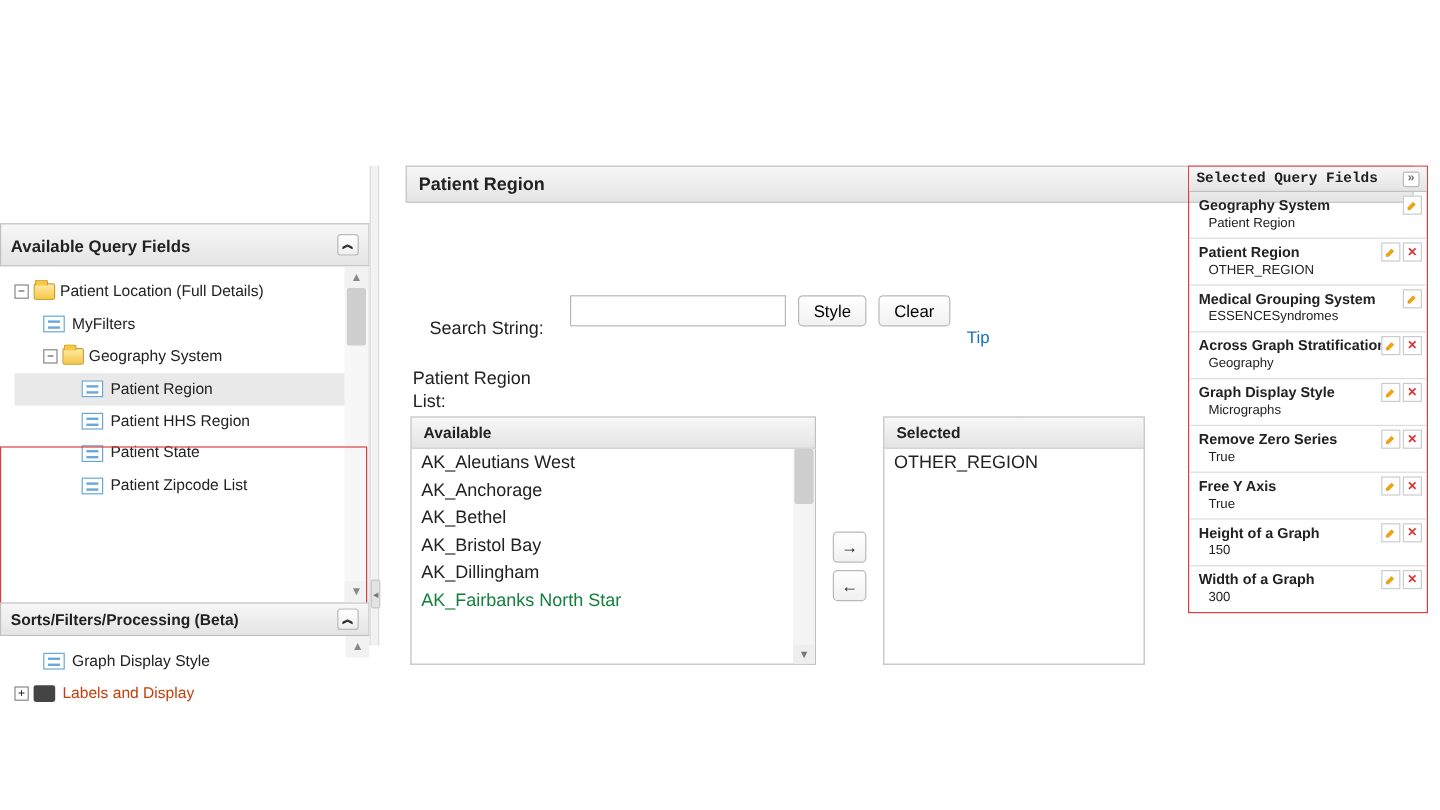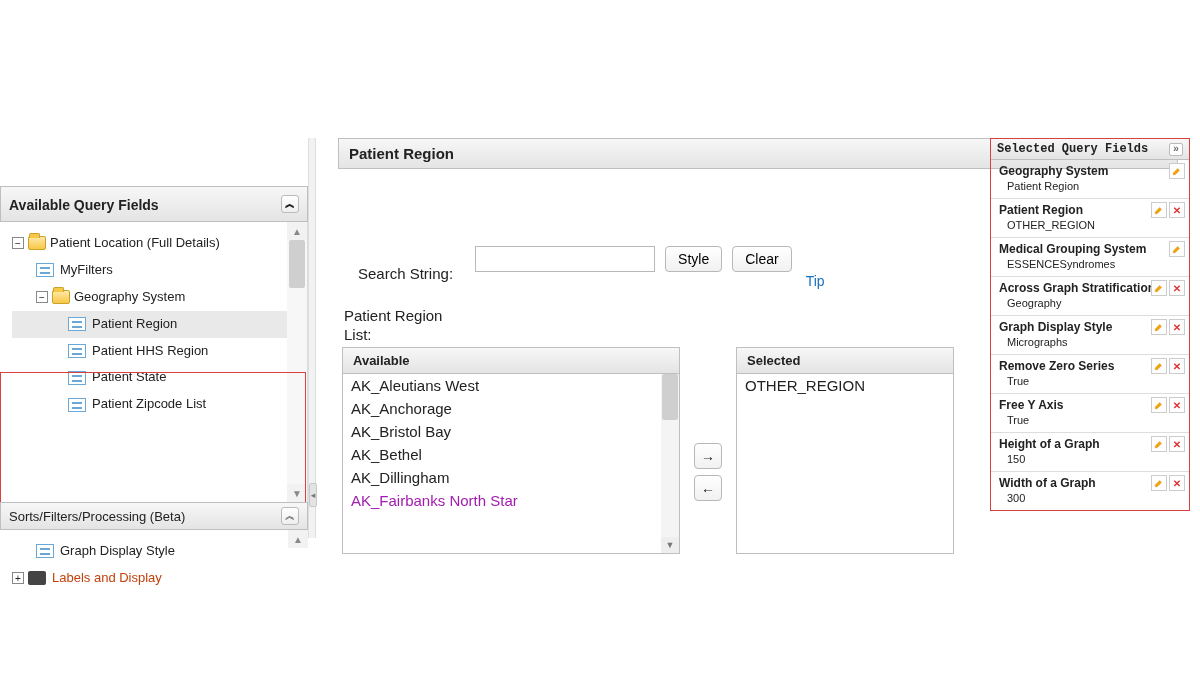--- a/index.html
+++ b/index.html
@@ -116,21 +116,21 @@
   .red-box-left {
     position:absolute;
     left:0; top:150px; width:306px; height:170px;
     border:1px solid #d94141;
     pointer-events:none;
     z-index:5;
   }
   .section-header {
     background: linear-gradient(#f7f7f7,#e4e4e4);
     border:1px solid #bfbfbf;
-    font-weight:normal;
+    font-weight:bold;
     padding:4px 8px;
     display:flex;align-items:center;justify-content:space-between;
   }
   .dark-icon {
     width:18px;height:14px;display:inline-block;
     background:#444;border-radius:2px;margin-right:6px;
   }
 
   
   .center {
@@ -358,24 +358,24 @@
 
   <div class="list-area">
     <div class="list-label" style="white-space:pre-line;">Patient Region
 List:</div>
     <div class="dual">
       <div class="listbox-wrap">
         <div class="listbox-head">Available</div>
         <div class="listbox">
           <div class="item">AK_Aleutians West</div>
           <div class="item">AK_Anchorage</div>
+          <div class="item">AK_Bethel</div>
           <div class="item">AK_Bristol Bay</div>
-          <div class="item">AK_Bethel</div>
           <div class="item">AK_Dillingham</div>
-          <div class="item" style="color:#a21caf">AK_Fairbanks North Star</div>
+          <div class="item" style="color:#15803d">AK_Fairbanks North Star</div>
           <div class="list-scroll-track">
             <div class="list-scroll-thumb"></div>
           </div>
           <div class="list-scroll-arrow down">▼</div>
         </div>
       </div>
 
       <div class="move-btns">
         <div class="move-btn">→</div>
         <div class="move-btn">←</div>

